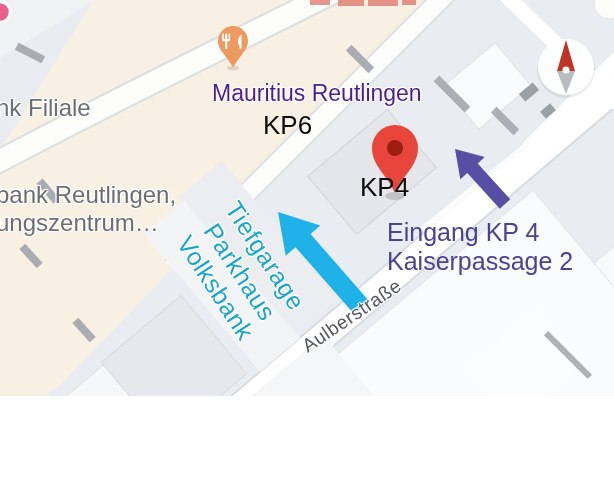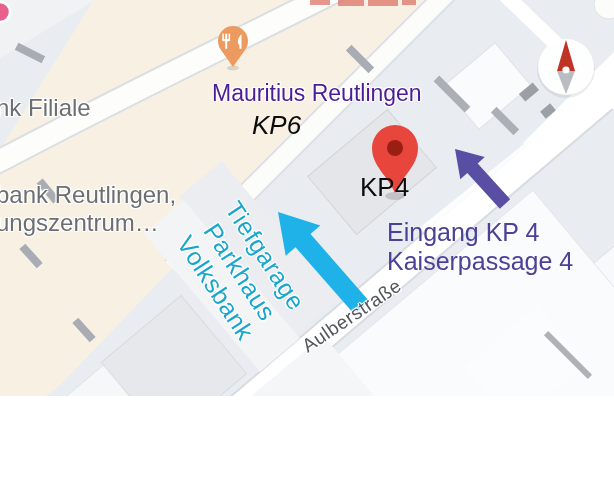--- a/index.html
+++ b/index.html
@@ -111,32 +111,32 @@
 
   <div class="lbl gray-label halo" style="left:-4px;top:94px;">nk Filiale</div>
 
   <div class="lbl gray-label halo" style="left:-4px;top:181px;">
     <div>bank Reutlingen,</div>
     <div>ungszentrum…</div>
   </div>
 
   <div class="lbl poi-brown halo" style="left:212px;top:80px;">Mauritius Reutlingen</div>
 
-  <div class="lbl annot-black" style="left:252px;top:110px;font-style:italic;">KP6</div>
+  <div class="lbl annot-black" style="left:263px;top:110px;">KP6</div>
 
   <div class="lbl annot-black" style="left:360px;top:172px;text-align:center;">KP4</div>
 
   <div class="lbl parking halo" style="left:240px;top:272px;">
     <div>Tiefgarage</div>
     <div>Parkhaus</div>
     <div>Volksbank</div>
   </div>
 
   <div class="lbl annot-purple" style="left:387px;top:218px;">
     <div>Eingang KP 4</div>
-    <div>Kaiserpassage 4</div>
+    <div>Kaiserpassage 2</div>
   </div>
 
   <div class="lbl street street-center halo" style="left:352px;top:316px;">Aulberstraße</div>
 
   <div class="lbl street street-bottom halo" style="left:104px;top:514px;">Aulberstraße</div>
 
 </div>
 
 </body></html>

